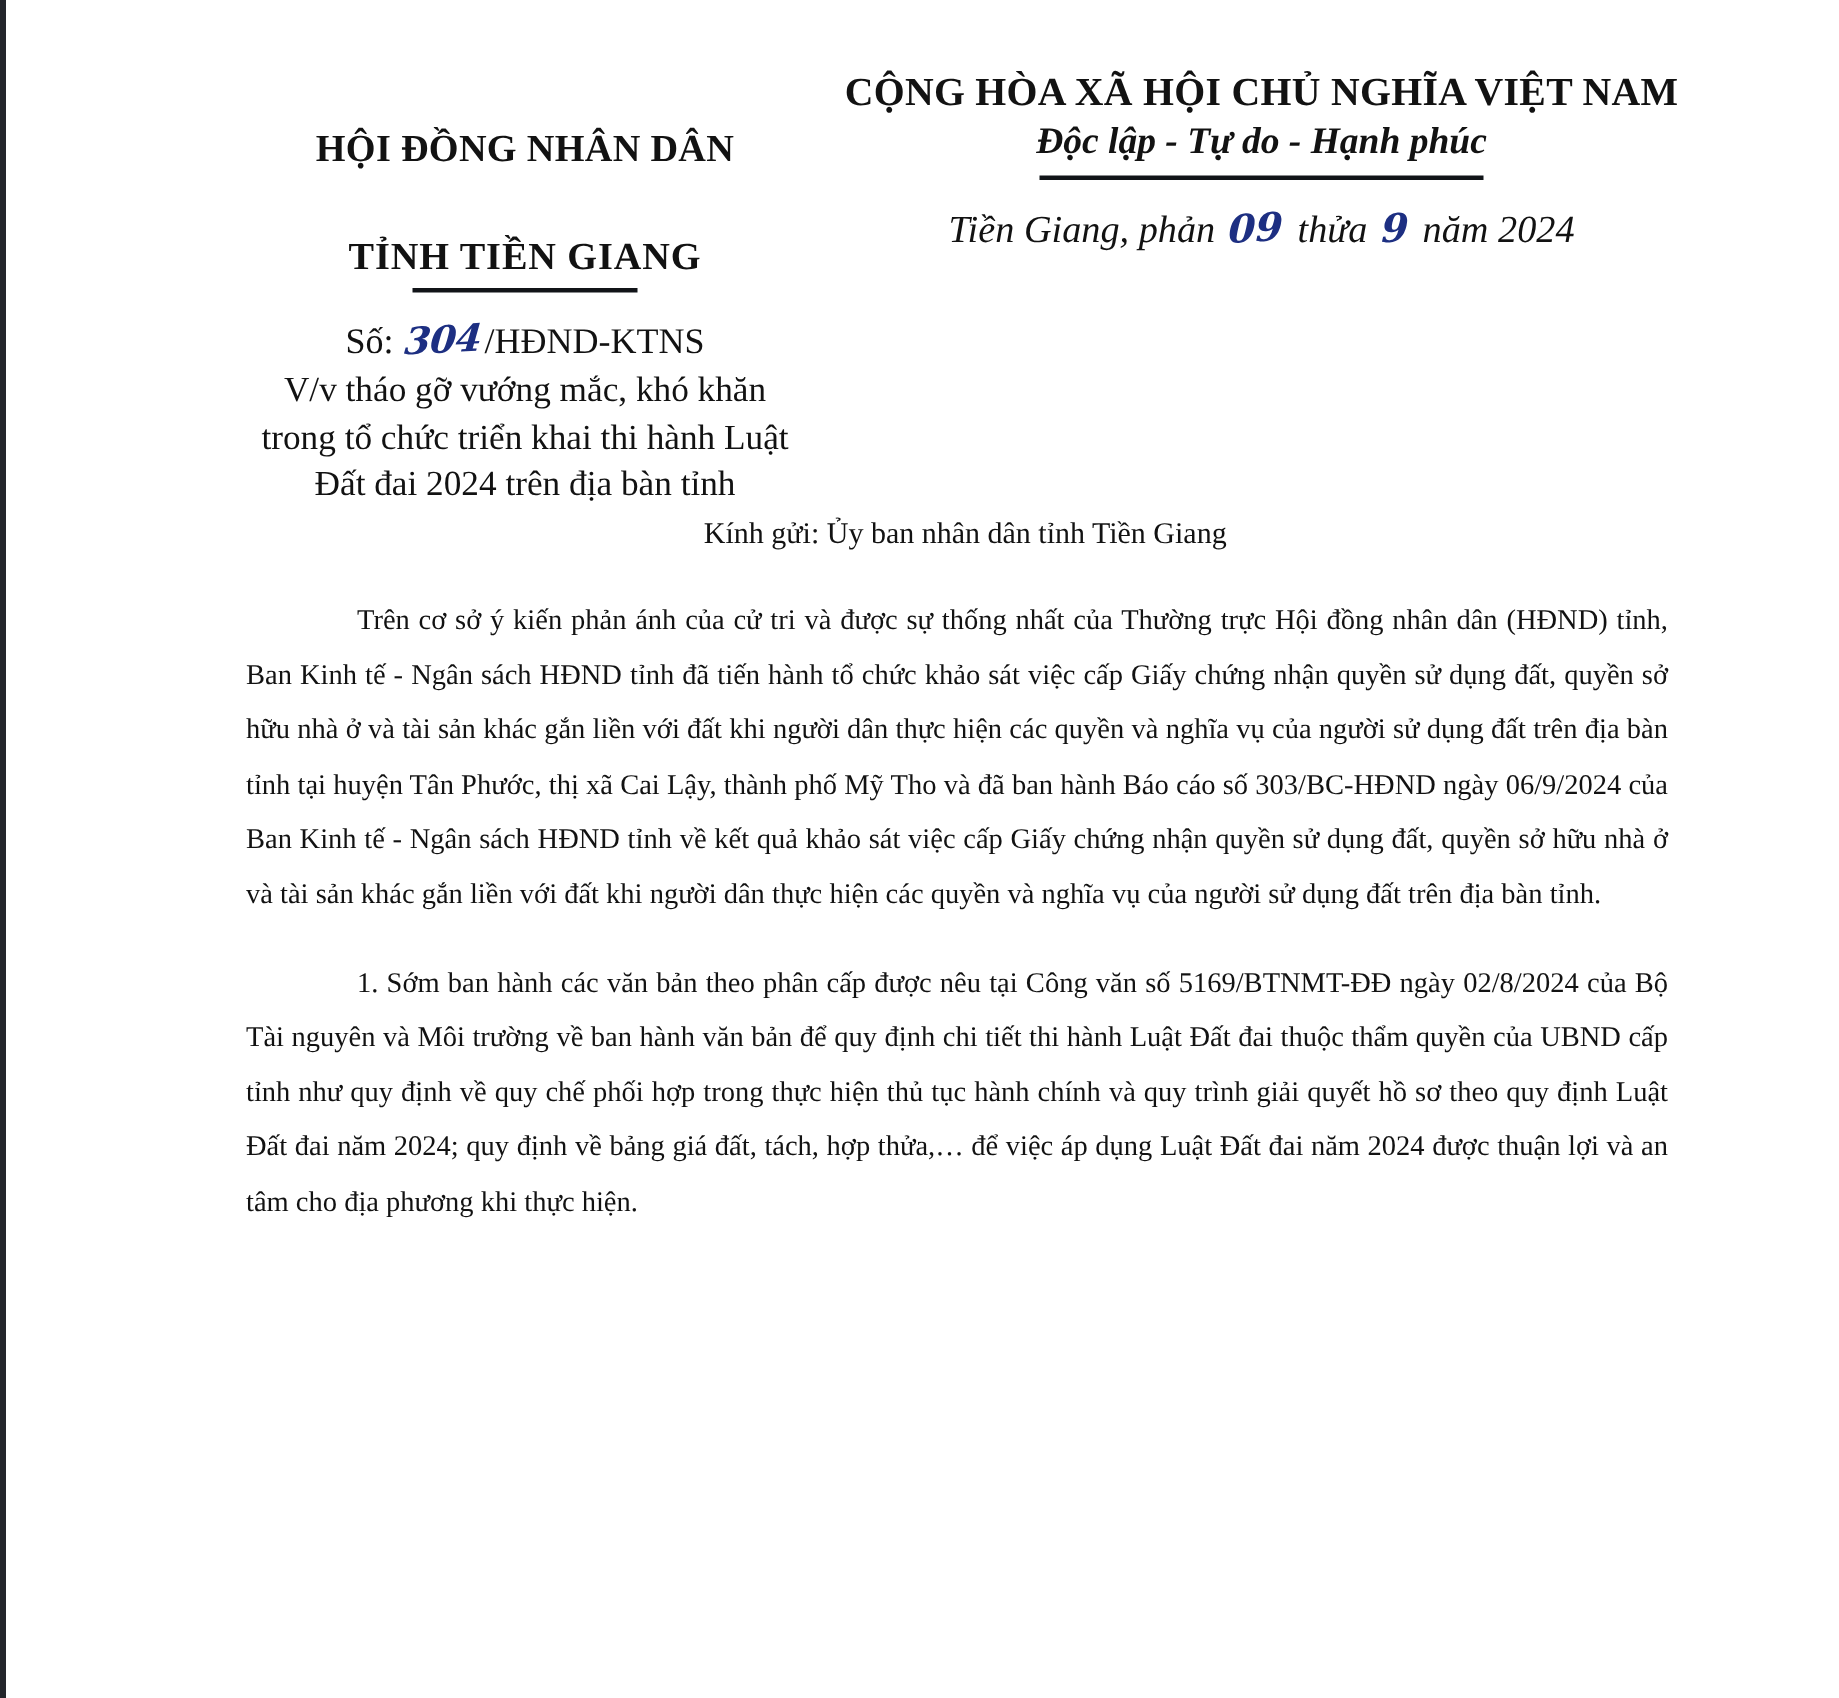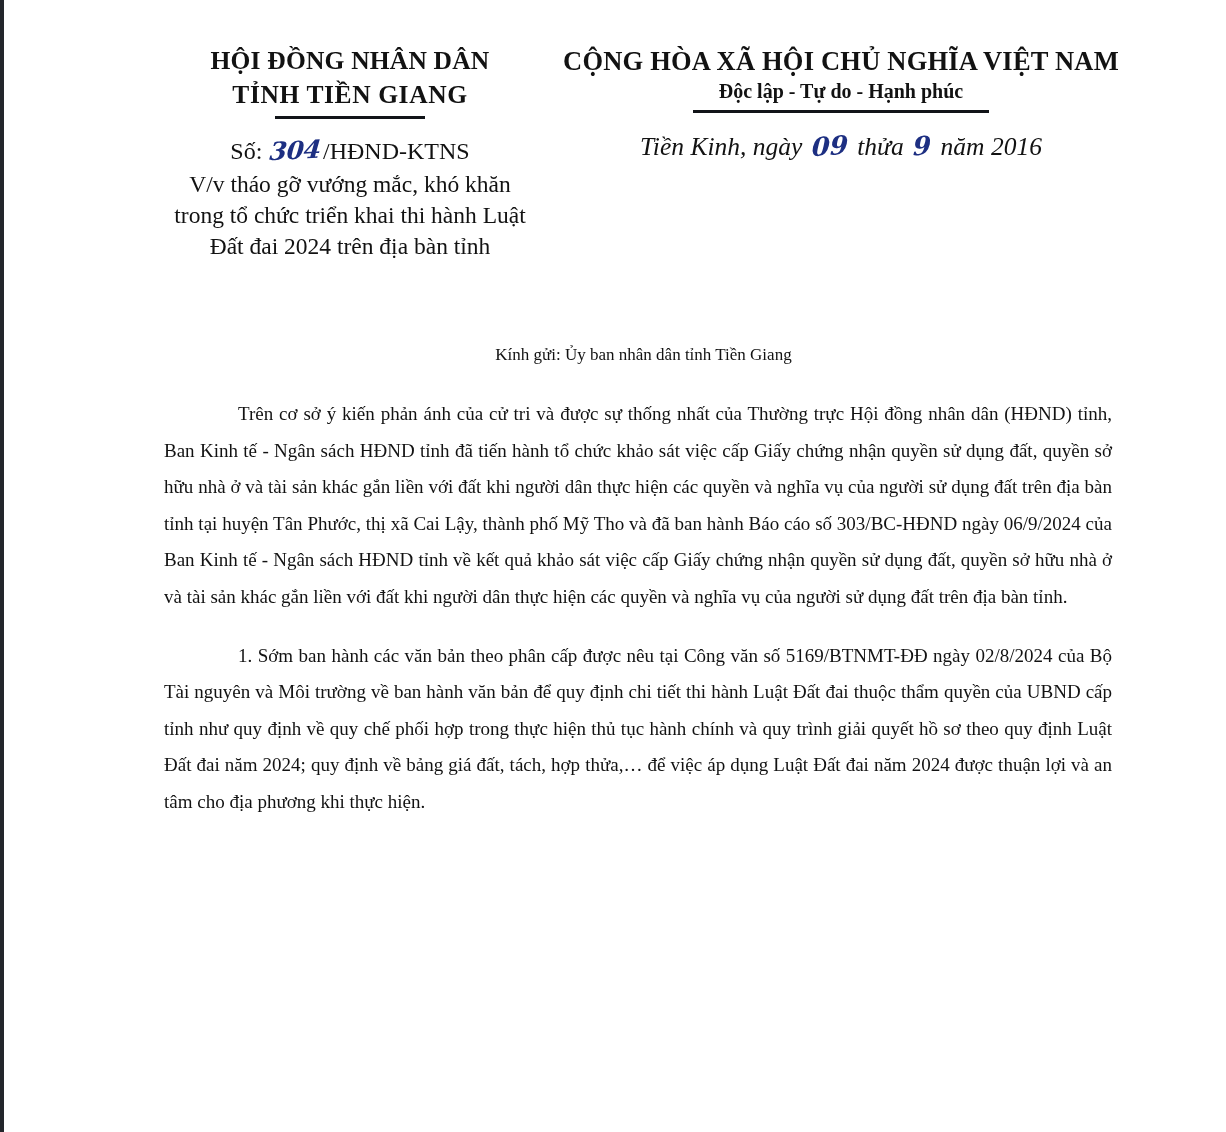--- a/index.html
+++ b/index.html
@@ -57,35 +57,37 @@
     width: 586px;
     text-align: center;
   }
 
   .org-line {
     font-weight: bold;
     font-size: 25.5px;
     letter-spacing: 0.2px;
     line-height: 1.32;
     white-space: nowrap;
+    margin-top: 38px;
   }
   .org-line.l2 { letter-spacing: 0.6px; text-align: center; }
 
   .nation-line {
     font-weight: bold;
     font-size: 26.5px;
     letter-spacing: 0.2px;
     line-height: 1.3;
     white-space: nowrap;
   }
   .motto-line {
     font-weight: bold;
-    font-size: 20px;
+    font-size: 25px;
     line-height: 1.34;
     white-space: nowrap;
+    font-style: italic;
   }
 
   .rule {
     height: 3px;
     background: #111418;
     margin: 5px auto 0 auto;
   }
   .rule-left  { width: 150px; }
   .rule-right { width: 296px; }
 
@@ -134,21 +136,21 @@
     padding: 0 3px;
   }
 
   
   .recipient {
     position: absolute;
     top: 345px;
     left: 0;
     width: 1209px;
     text-align: center;
-    font-size: 17px;
+    font-size: 20px;
     padding-left: 78px;
     box-sizing: border-box;
     white-space: nowrap;
   }
 
   .body-block {
     position: absolute;
     left: 164px;
     top: 396px;
     width: 948px;
@@ -187,26 +189,26 @@
 
       <div class="subject">V/v tháo gỡ vướng mắc, khó khăn trong tổ chức triển khai thi hành Luật Đất đai 2024 trên địa bàn tỉnh</div>
     </div>
 
     <div class="hdr-right">
       <div class="nation-line">CỘNG HÒA XÃ HỘI CHỦ NGHĨA VIỆT NAM</div>
       <div class="motto-line">Độc lập - Tự do - Hạnh phúc</div>
       <div class="rule rule-right"></div>
 
       <div class="dateline">
-        <span>Tiền Kinh, ngày</span>
+        <span>Tiền Giang, phản</span>
         <span class="hw-date">09</span>
         <span>thửa</span>
         <span class="hw-date">9</span>
         <span>năm</span>
-        <span>2016</span>
+        <span>2024</span>
       </div>
     </div>
   </div>
 
   <div class="recipient">Kính gửi: Ủy ban nhân dân tỉnh Tiền Giang</div>
 
   <div class="body-block">
     <p class="para">Trên cơ sở ý kiến phản ánh của cử tri và được sự thống nhất của Thường trực Hội đồng nhân dân (HĐND) tỉnh, Ban Kinh tế - Ngân sách HĐND tỉnh đã tiến hành tổ chức khảo sát việc cấp Giấy chứng nhận quyền sử dụng đất, quyền sở hữu nhà ở và tài sản khác gắn liền với đất khi người dân thực hiện các quyền và nghĩa vụ của người sử dụng đất trên địa bàn tỉnh tại huyện Tân Phước, thị xã Cai Lậy, thành phố Mỹ Tho và đã ban hành Báo cáo số 303/BC-HĐND ngày 06/9/2024 của Ban Kinh tế - Ngân sách HĐND tỉnh về kết quả khảo sát việc cấp Giấy chứng nhận quyền sử dụng đất, quyền sở hữu nhà ở và tài sản khác gắn liền với đất khi người dân thực hiện các quyền và nghĩa vụ của người sử dụng đất trên địa bàn tỉnh.</p>
     <p class="para">1. Sớm ban hành các văn bản theo phân cấp được nêu tại Công văn số 5169/BTNMT-ĐĐ ngày 02/8/2024 của Bộ Tài nguyên và Môi trường về ban hành văn bản để quy định chi tiết thi hành Luật Đất đai thuộc thẩm quyền của UBND cấp tỉnh như quy định về quy chế phối hợp trong thực hiện thủ tục hành chính và quy trình giải quyết hồ sơ theo quy định Luật Đất đai năm 2024; quy định về bảng giá đất, tách, hợp thửa,… để việc áp dụng Luật Đất đai năm 2024 được thuận lợi và an tâm cho địa phương khi thực hiện.</p>
   </div>

